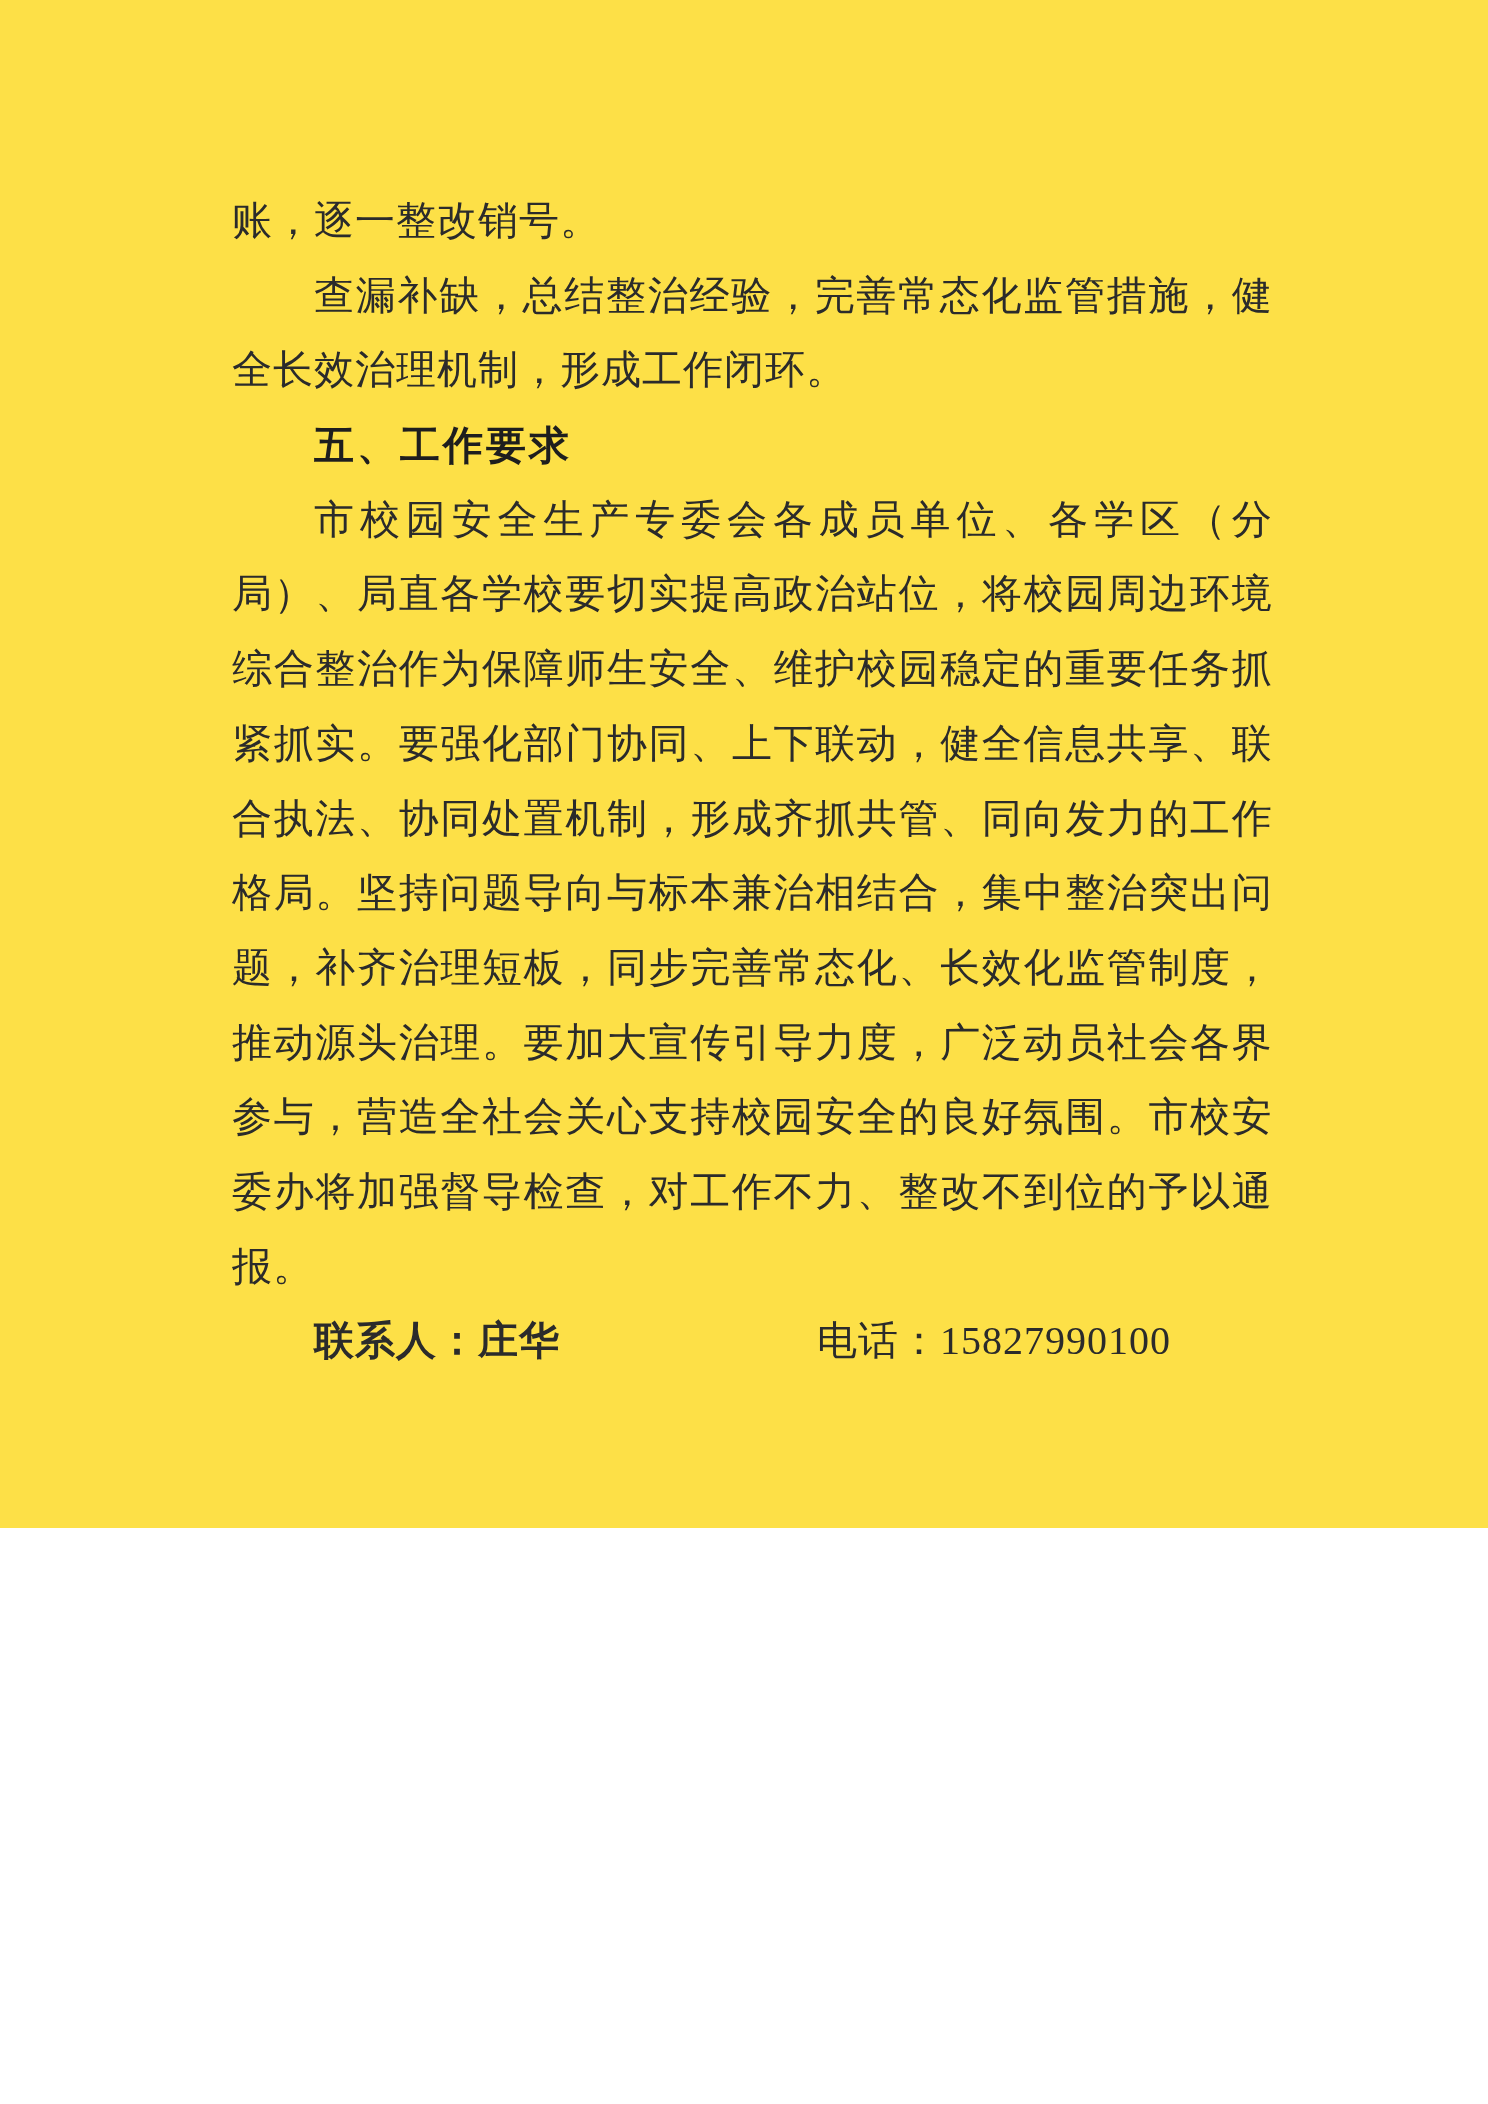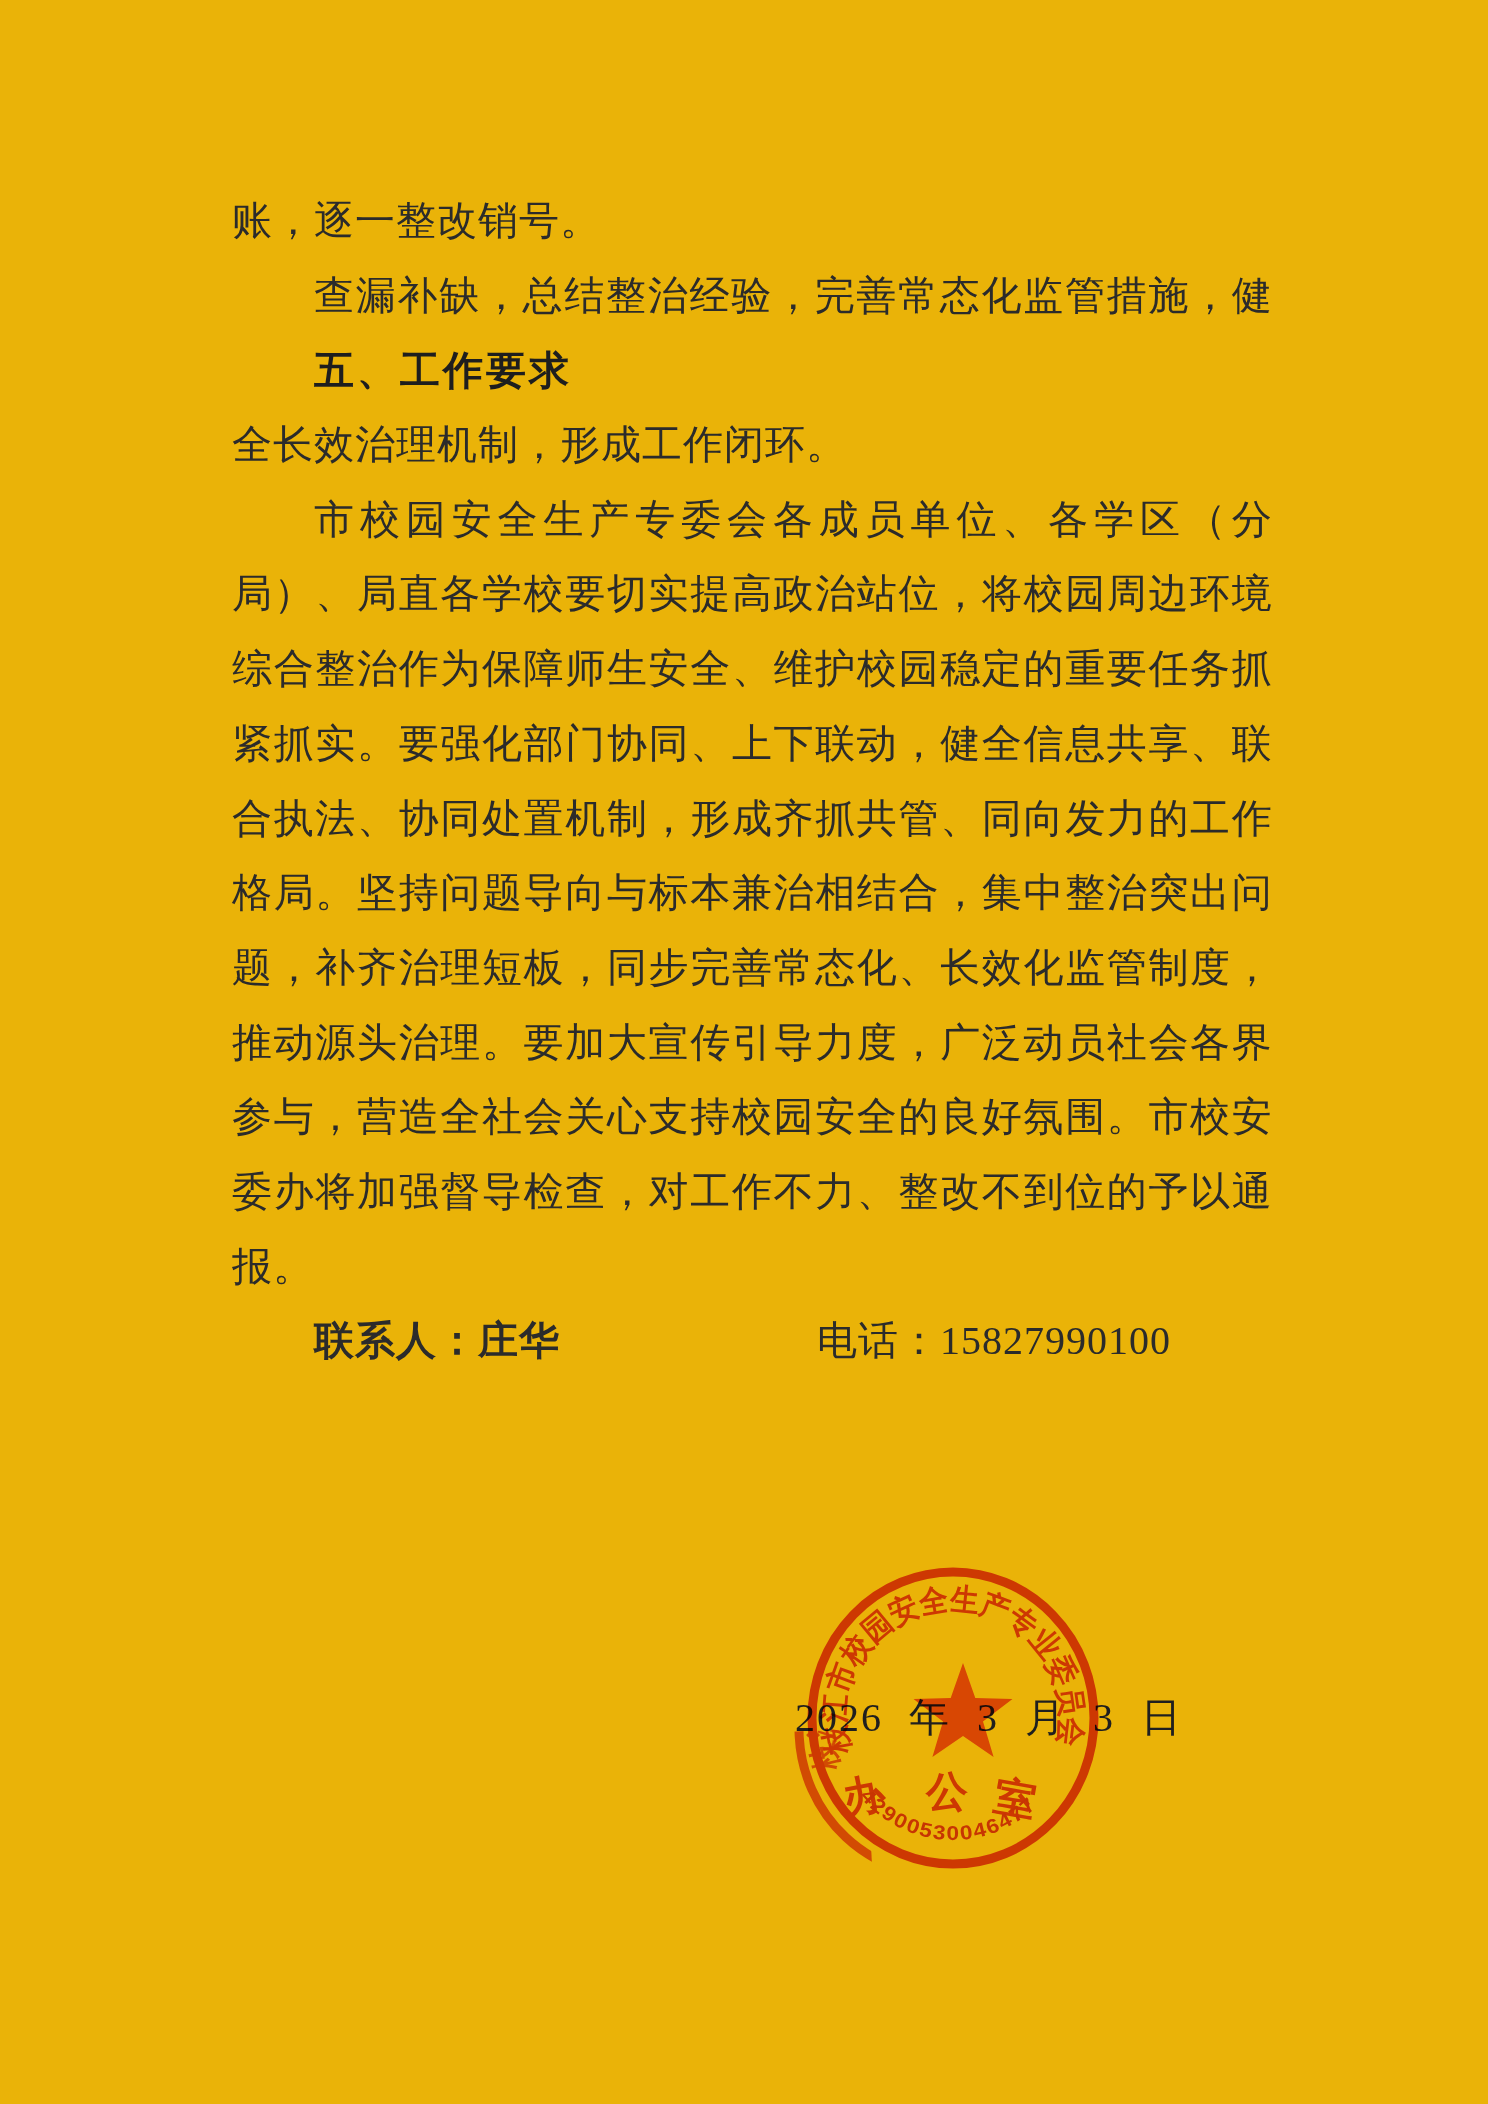--- a/index.html
+++ b/index.html
@@ -1,19 +1,19 @@
 <!DOCTYPE html>
 <html><head>
 <meta charset="utf-8">
 <style>
   html,body{margin:0;padding:0;background:#ffffff;}
   .page{
     position:relative;
-    width:1488px;height:2104px;
-    background:#eab308;
+    width:1488px;height:1528px;
+    background:#fde047;
     overflow:hidden;
     font-family:"Liberation Serif", serif;
     color:#2b2b2b;
   }
   .text-block{
     position:absolute;
     left:232px;top:184px;
     width:1040px;
   }
   .line{
@@ -82,22 +82,22 @@
         <span>常</span>
         <span>态</span>
         <span>化</span>
         <span>监</span>
         <span>管</span>
         <span>措</span>
         <span>施</span>
         <span>，</span>
         <span>健</span>
       </div>
+    <div class="line">全长效治理机制，形成工作闭环。</div>
     <div class="line indent bold-line">五、工作要求</div>
-    <div class="line">全长效治理机制，形成工作闭环。</div>
     <div class="line indent jflex">
         <span>市</span>
         <span>校</span>
         <span>园</span>
         <span>安</span>
         <span>全</span>
         <span>生</span>
         <span>产</span>
         <span>专</span>
         <span>委</span>

